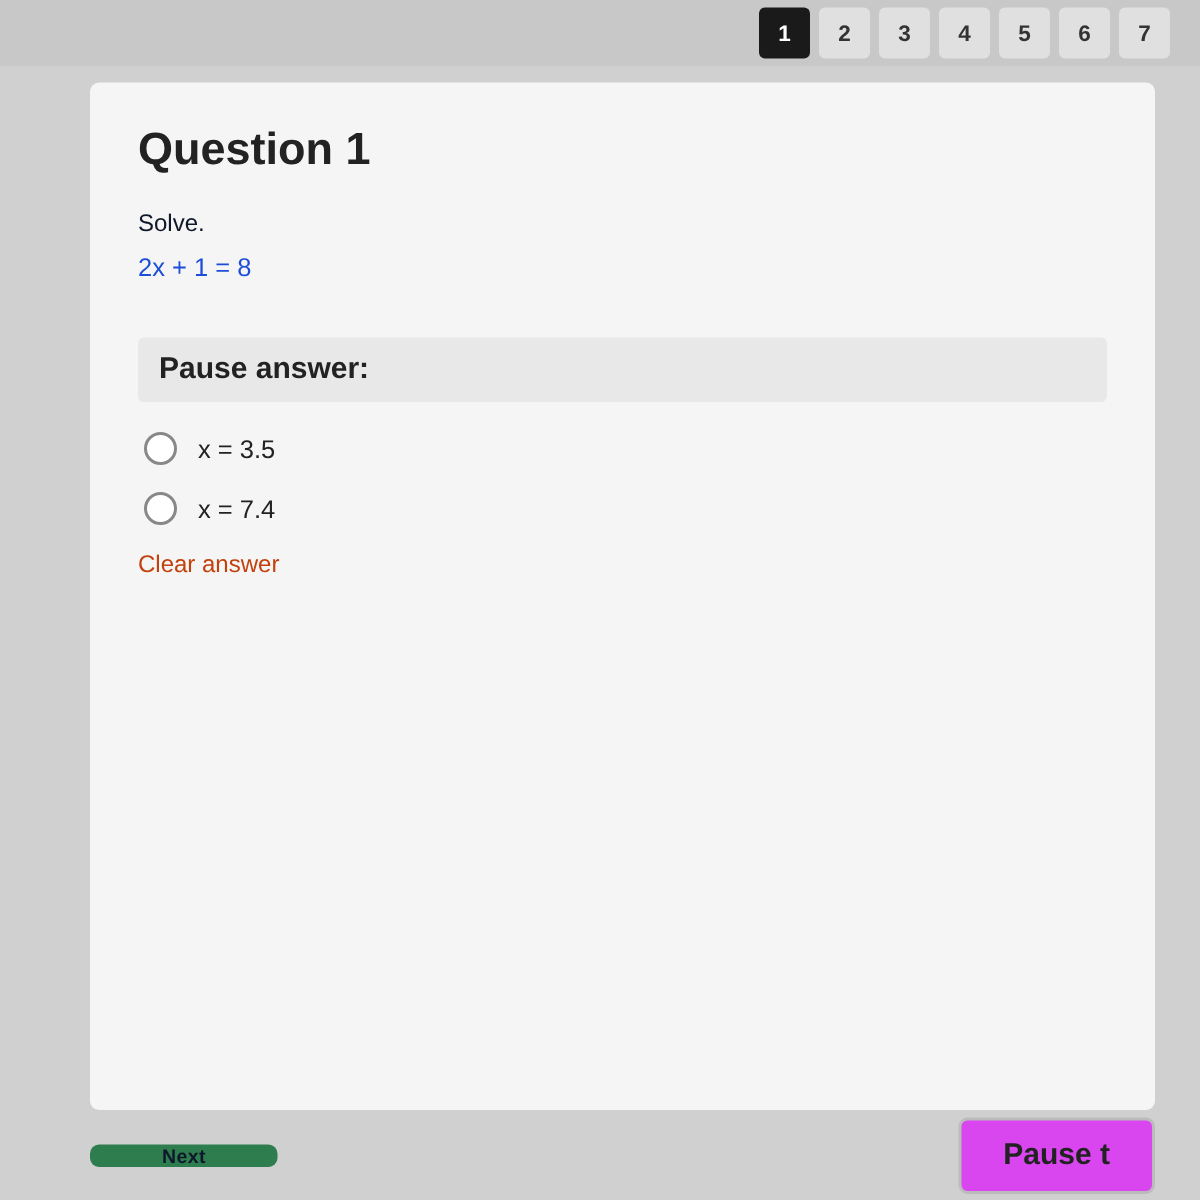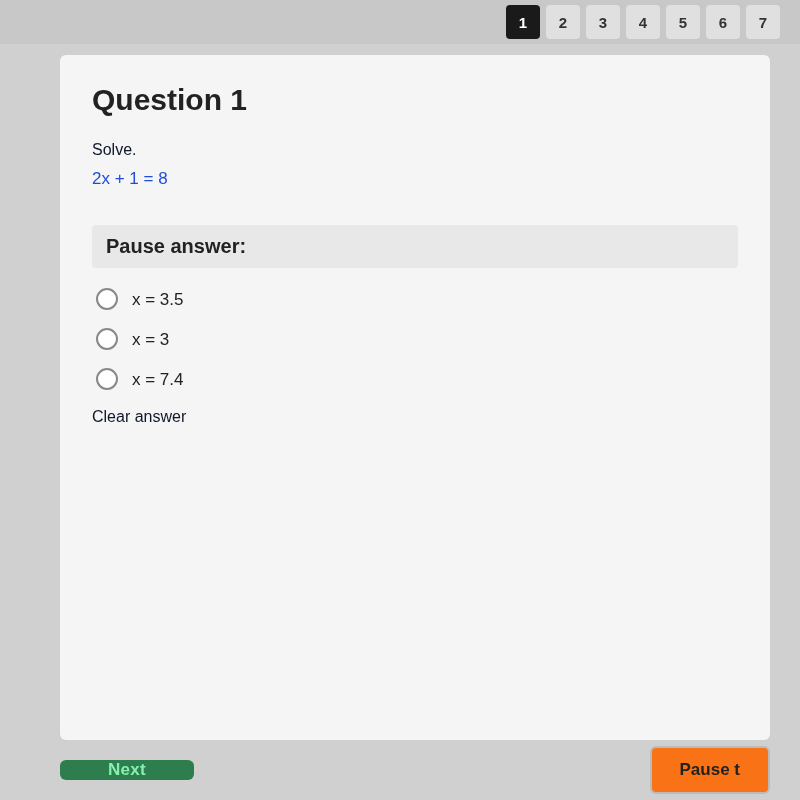--- a/index.html
+++ b/index.html
@@ -114,21 +114,21 @@
       background-color: #fff;
       flex-shrink: 0;
     }
 
     .option-text {
       font-size: 17px;
       color: #222;
     }
 
     .clear-answer {
-      color: #0f172a;
+      color: #c2410c;
       font-size: 16px;
       cursor: pointer;
       margin-top: 18px;
       display: inline-block;
       text-decoration: none;
     }
 
     
     .bottom-bar {
       position: absolute;
@@ -136,37 +136,37 @@
       left: 60px;
       right: 30px;
       height: 60px;
       display: flex;
       align-items: center;
       justify-content: space-between;
     }
 
     .btn-next {
       background-color: #2e7d4f;
-      color: #86efac;
+      color: #0f172a;
       border: none;
       border-radius: 6px;
       padding: 0 48px;
-      font-size: 17px;
+      font-size: 13px;
       font-weight: 700;
       cursor: pointer;
       letter-spacing: 0.3px;
     }
 
     .btn-pause {
-      background-color: #f97316;
+      background-color: #d946ef;
       color: #222;
       border: 2px solid #bbb;
       border-radius: 6px;
       padding: 12px 28px;
-      font-size: 17px;
+      font-size: 20px;
       font-weight: 600;
       cursor: pointer;
     }
   </style>
 </head>
 <body>
 
 <div class="top-nav">
 
 <div class="nav-num active">1</div>
@@ -190,24 +190,20 @@
   </div>
 
   <div class="answer-options">
 
   <div class="answer-option">
         <div class="radio-circle"></div>
         <span class="option-text">x = 3.5</span>
       </div>
       <div class="answer-option">
         <div class="radio-circle"></div>
-        <span class="option-text">x = 3</span>
-      </div>
-      <div class="answer-option">
-        <div class="radio-circle"></div>
         <span class="option-text">x = 7.4</span>
       </div>
     </div>
 
   <a class="clear-answer">Clear answer</a>
 </div>
 
 <div class="bottom-bar">
   <button class="btn-next">Next</button>
   <button class="btn-pause">Pause t</button>

